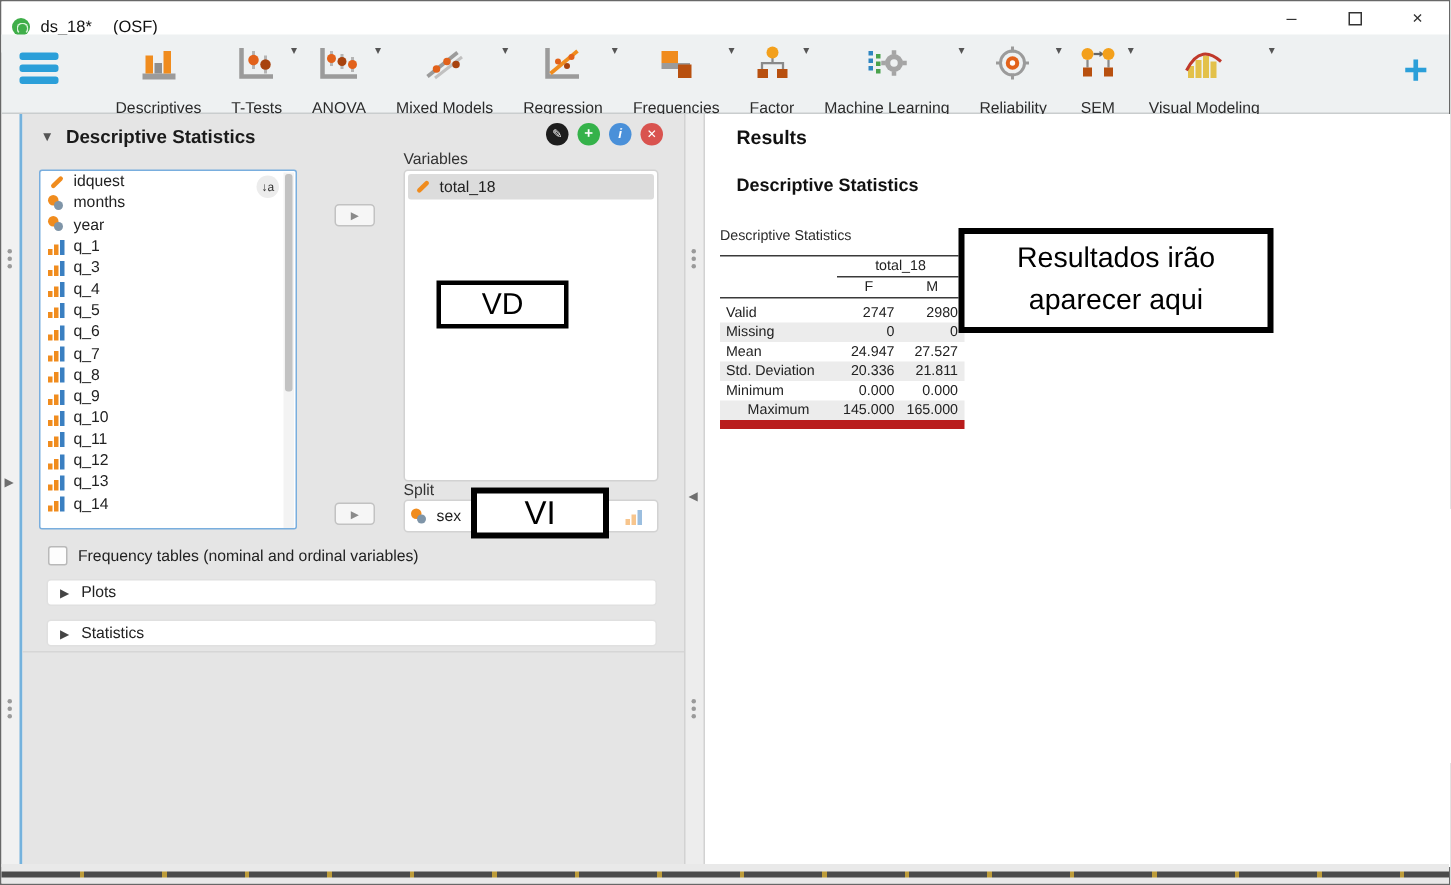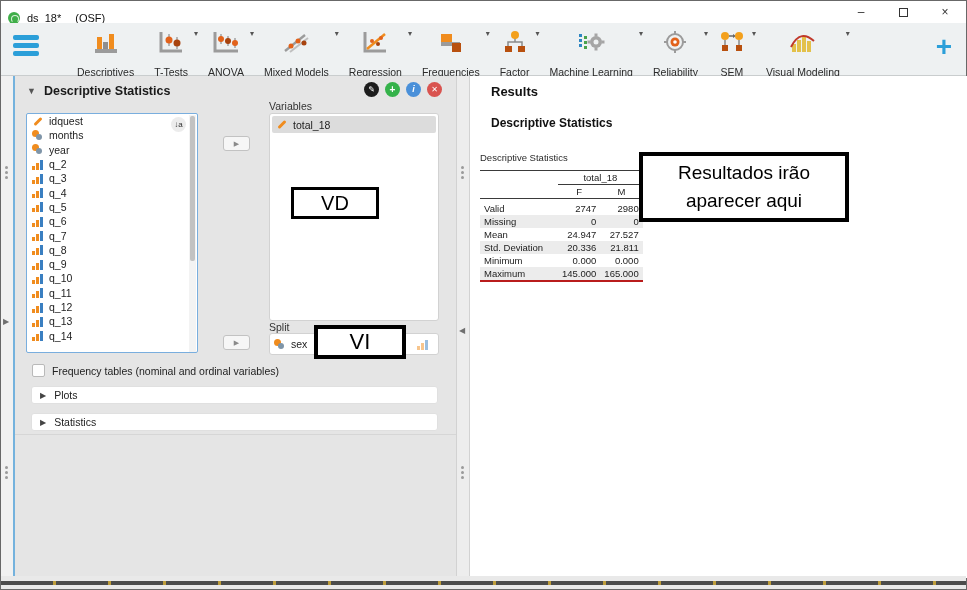--- a/index.html
+++ b/index.html
@@ -94,21 +94,21 @@
   .tcaption { font-size:9.5px; color:#2b2b2b; margin-bottom:7px; }
   table.jasp { border-collapse:collapse; font-size:9.5px; color:#222; }
   table.jasp th, table.jasp td { font-weight:normal; padding:1px 4px; height:11px; }
   .col-label { width:78px; text-align:left; }
   .col-num { width:42px; text-align:right; }
   .group-row th { border-top:1px solid #3a3a3a; }
   .group-head { text-align:center; border-bottom:1px solid #3a3a3a; }
   .sub-row th { text-align:center; border-bottom:1px solid #3a3a3a; padding-bottom:3px; }
   tbody tr:first-child td { padding-top:4px; }
   tbody tr:nth-child(even) { background:#ececec; }
-  tbody tr:last-child td { border-bottom:2px solid #b91c1c; }
+  tbody tr:last-child td { border-bottom:6px solid #b91c1c;text-align:center; }
   .note-box { left:169px; top:76px; width:210px; height:70px; border-width:4px; font-size:19px; text-align:center; line-height:1.5; padding:0 4px; }
 
   
   .bottom-strip { position:absolute; left:0; bottom:0; width:100%; height:13px; background:#e9e9e9; }
   .bottom-strip .band { position:absolute; left:0; top:5px; width:100%; height:4px;
     background:repeating-linear-gradient(90deg, #4b4b4b 0 52px, #bd9c3a 52px 55px); }
 </style>
 </head>
 <body>
 
@@ -344,21 +344,21 @@
         <div class="varrow">
             <span class="vicon icon-nominal"></span>
             <span>months</span>
           </div>
         <div class="varrow">
             <span class="vicon icon-nominal"></span>
             <span>year</span>
           </div>
         <div class="varrow">
             <span class="vicon icon-ordinal"></span>
-            <span>q_2</span>
+            <span>q_1</span>
           </div>
         <div class="varrow">
             <span class="vicon icon-ordinal"></span>
             <span>q_3</span>
           </div>
         <div class="varrow">
             <span class="vicon icon-ordinal"></span>
             <span>q_4</span>
           </div>
         <div class="varrow">

